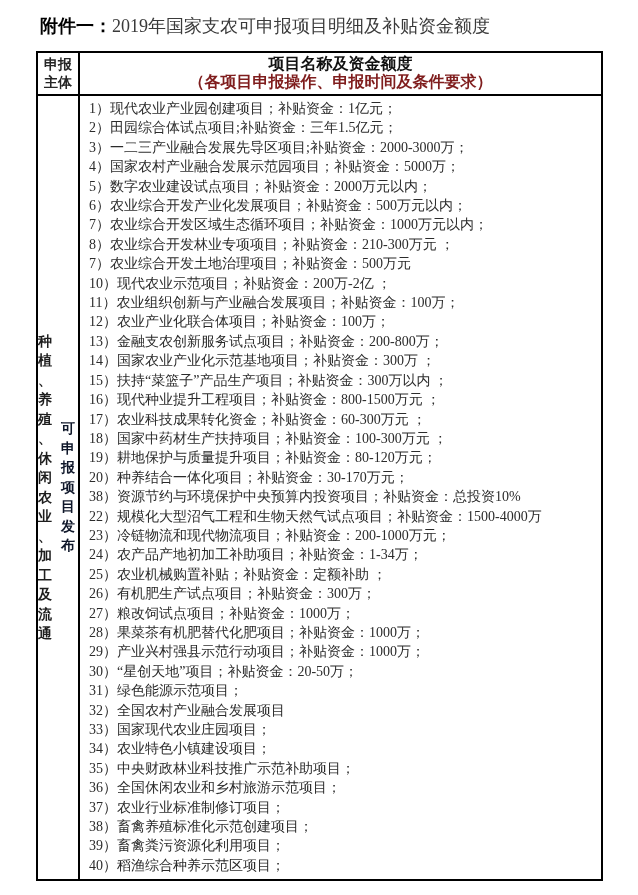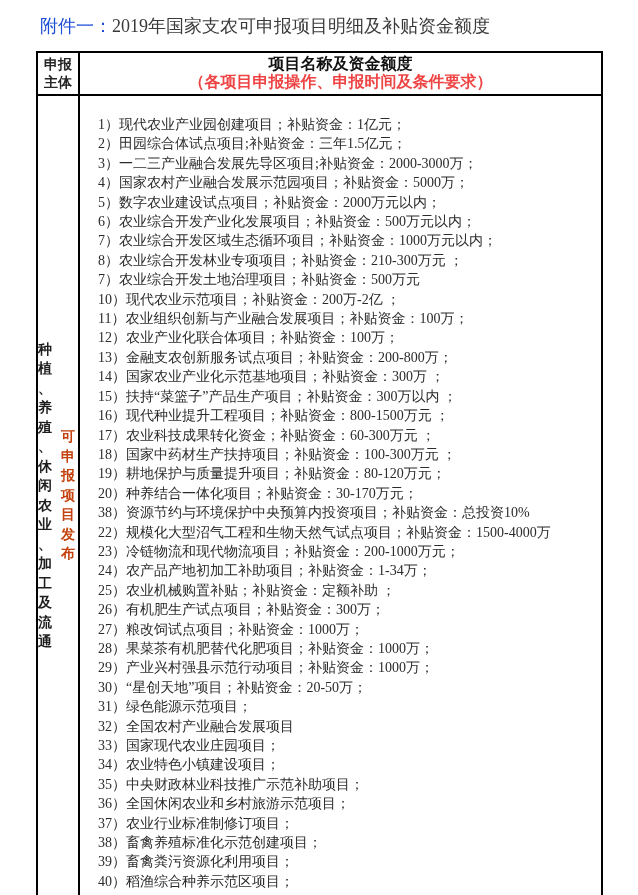--- a/index.html
+++ b/index.html
@@ -7,55 +7,55 @@
     width:638px;height:895px;background:#ffffff;
     font-family:"Liberation Serif","DejaVu Serif",serif;
     color:#262626;overflow:hidden;
   }
   .title{
     margin:15px 0 0 40px;
     font-size:18px;line-height:23px;color:#3a3a3a;
     white-space:nowrap;
   }
   .title-prefix{
-    font-weight:normal;color:#1d4ed8;
+    font-weight:bold;color:#000000;
     font-family:"Liberation Sans","DejaVu Sans",sans-serif;
   }
   .doc-table{
     width:567px;margin:13px 0 0 36px;
     border:2px solid #000;box-sizing:border-box;
     background:#fff;
   }
   .header-row{display:flex;border-bottom:2px solid #000;}
   .subject-col{
     width:40px;flex:none;border-right:2px solid #000;
     display:flex;align-items:center;justify-content:center;
   }
   .subject-header-text{
     width:30px;font-weight:bold;font-size:14px;line-height:18px;
     text-align:center;word-break:break-all;line-break:anywhere;
   }
   .project-header{flex:1;text-align:center;padding:2px 0 2px;overflow:hidden;}
   .ph-line1{font-weight:bold;font-size:16px;line-height:17px;color:#111;white-space:nowrap;}
-  .ph-line2{font-weight:bold;font-size:16px;line-height:20px;color:#ef4444;white-space:nowrap;}
+  .ph-line2{font-weight:bold;font-size:16px;line-height:20px;color:#7f1d1d;white-space:nowrap;}
   .body-row{display:flex;}
   .subject-cell{
     width:40px;flex:none;border-right:2px solid #000;
     display:flex;flex-direction:row;align-items:center;justify-content:center;
     gap:9px;
   }
   .vt1{
     width:16px;font-weight:bold;font-size:14px;line-height:19.5px;
     text-align:center;word-break:break-all;line-break:anywhere;color:#1e1e1e;
   }
   .vt2{
     width:30px;font-weight:bold;font-size:14px;line-height:19.5px;
-    text-align:left;word-break:break-all;line-break:anywhere;color:#c2410c;
+    text-align:left;word-break:break-all;line-break:anywhere;color:#0f172a;
   }
-  .rows-cell{flex:1;padding:3px 4px 4px 18px;overflow:hidden;margin-top:16px;}
+  .rows-cell{flex:1;padding:3px 4px 4px 9px;overflow:hidden;}
   .project-row{font-size:14px;line-height:19.4px;white-space:pre;color:#2b2b2b;}
 </style>
 </head>
 <body>
 
 <div>
 
   <div class="title"><span class="title-prefix">附件一：</span><span>2019年国家支农可申报项目明细及补贴资金额度</span></div>
 
   <div class="doc-table">

